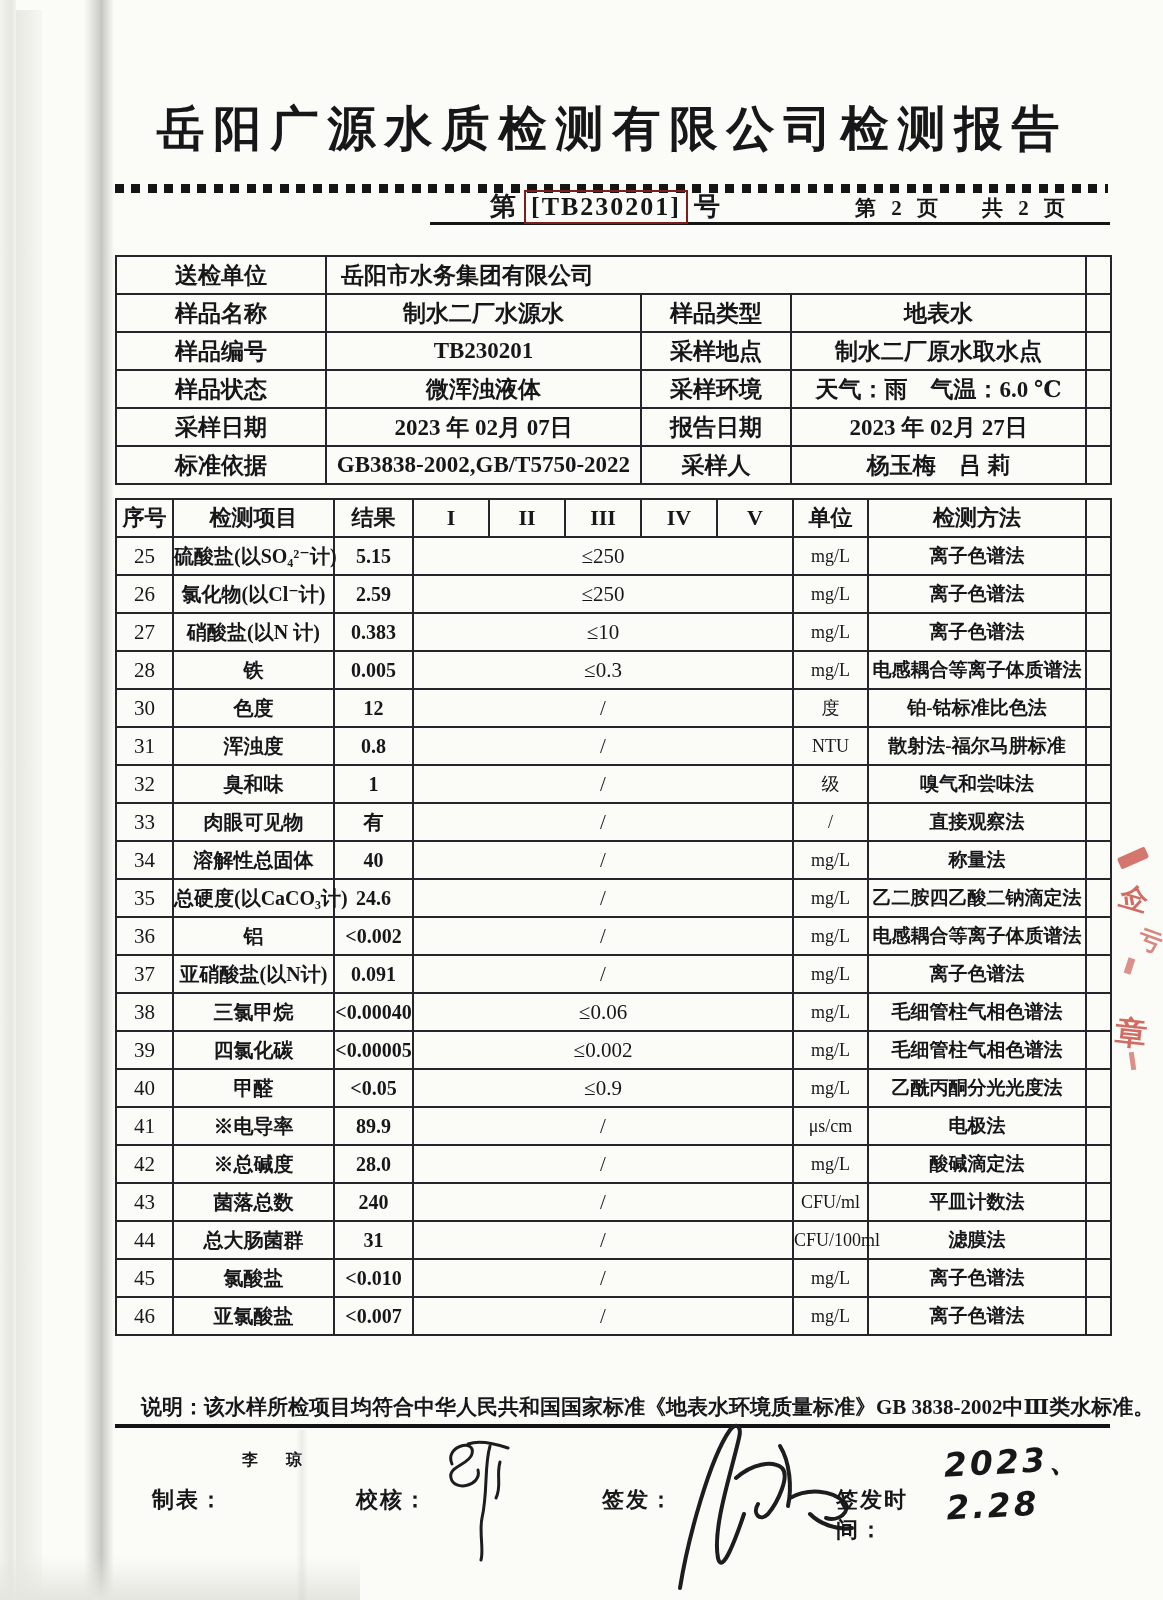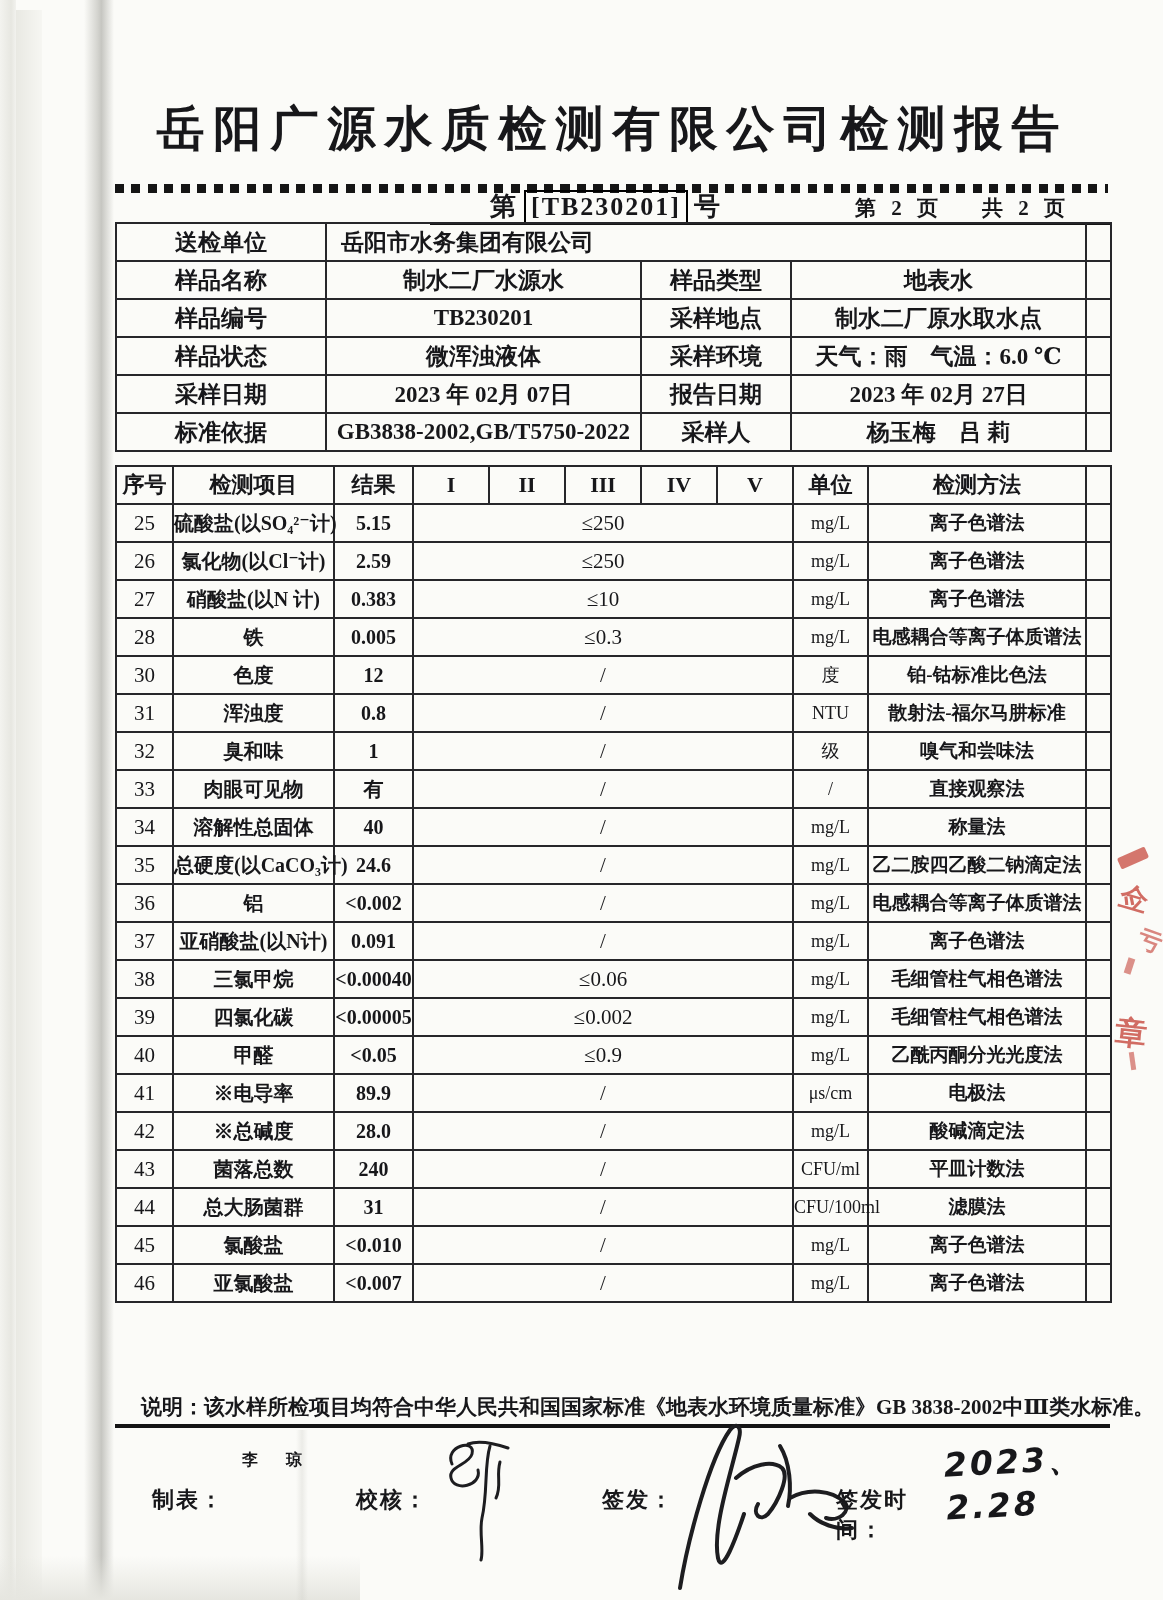--- a/index.html
+++ b/index.html
@@ -21,26 +21,26 @@
     background:linear-gradient(90deg,rgba(210,210,205,0),#cfcfc9,rgba(210,210,205,0));}
 
   
   #report-title{position:absolute;left:115px;top:90px;width:995px;height:78px;line-height:78px;
     text-align:center;font-size:48px;font-weight:700;letter-spacing:9px;}
   #dotted-rule{position:absolute;left:115px;top:184px;width:993px;height:9px;
     background:repeating-linear-gradient(90deg,#151515 0 9px,transparent 9px 16.5px);}
   #docno-row{position:absolute;left:430px;top:191px;width:680px;height:31px;
     border-bottom:3px solid #151515;}
   #doc-no{position:absolute;left:60px;top:-2px;font-size:26px;font-weight:700;letter-spacing:2px;}
-  #doc-no .boxed{border:2px solid #000000;padding:0 5px 1px;margin:0 6px;}
+  #doc-no .boxed{border:2px solid #7f1d1d;padding:0 5px 1px;margin:0 6px;}
   .pageinfo{position:absolute;top:3px;font-size:21px;font-weight:600;letter-spacing:5px;}
   #page-current{left:425px;} #page-total{left:552px;}
 
   
-  table.grid{border-collapse:collapse;table-layout:fixed;position:absolute;}
+  table.grid{border-collapse:collapse;table-layout:fixed;position:absolute;margin-top:33px;}
   table.grid th,table.grid td{border:2px solid #26262a;padding:0;text-align:center;
     vertical-align:middle;white-space:nowrap;overflow:visible;}
   #info-table{left:115px;top:222px;width:995px;}
   #info-table td{height:36px;font-size:23px;font-weight:600;}
   #info-table td.left{text-align:left;padding-left:14px;}
   #results-table{left:115px;top:465px;width:995px;}
   #results-table th{height:36px;font-size:22px;font-weight:600;}
   #results-table td{height:36px;}
   td.no-cell{font-size:21px;}
   td.item-cell{font-size:20px;font-weight:600;}

